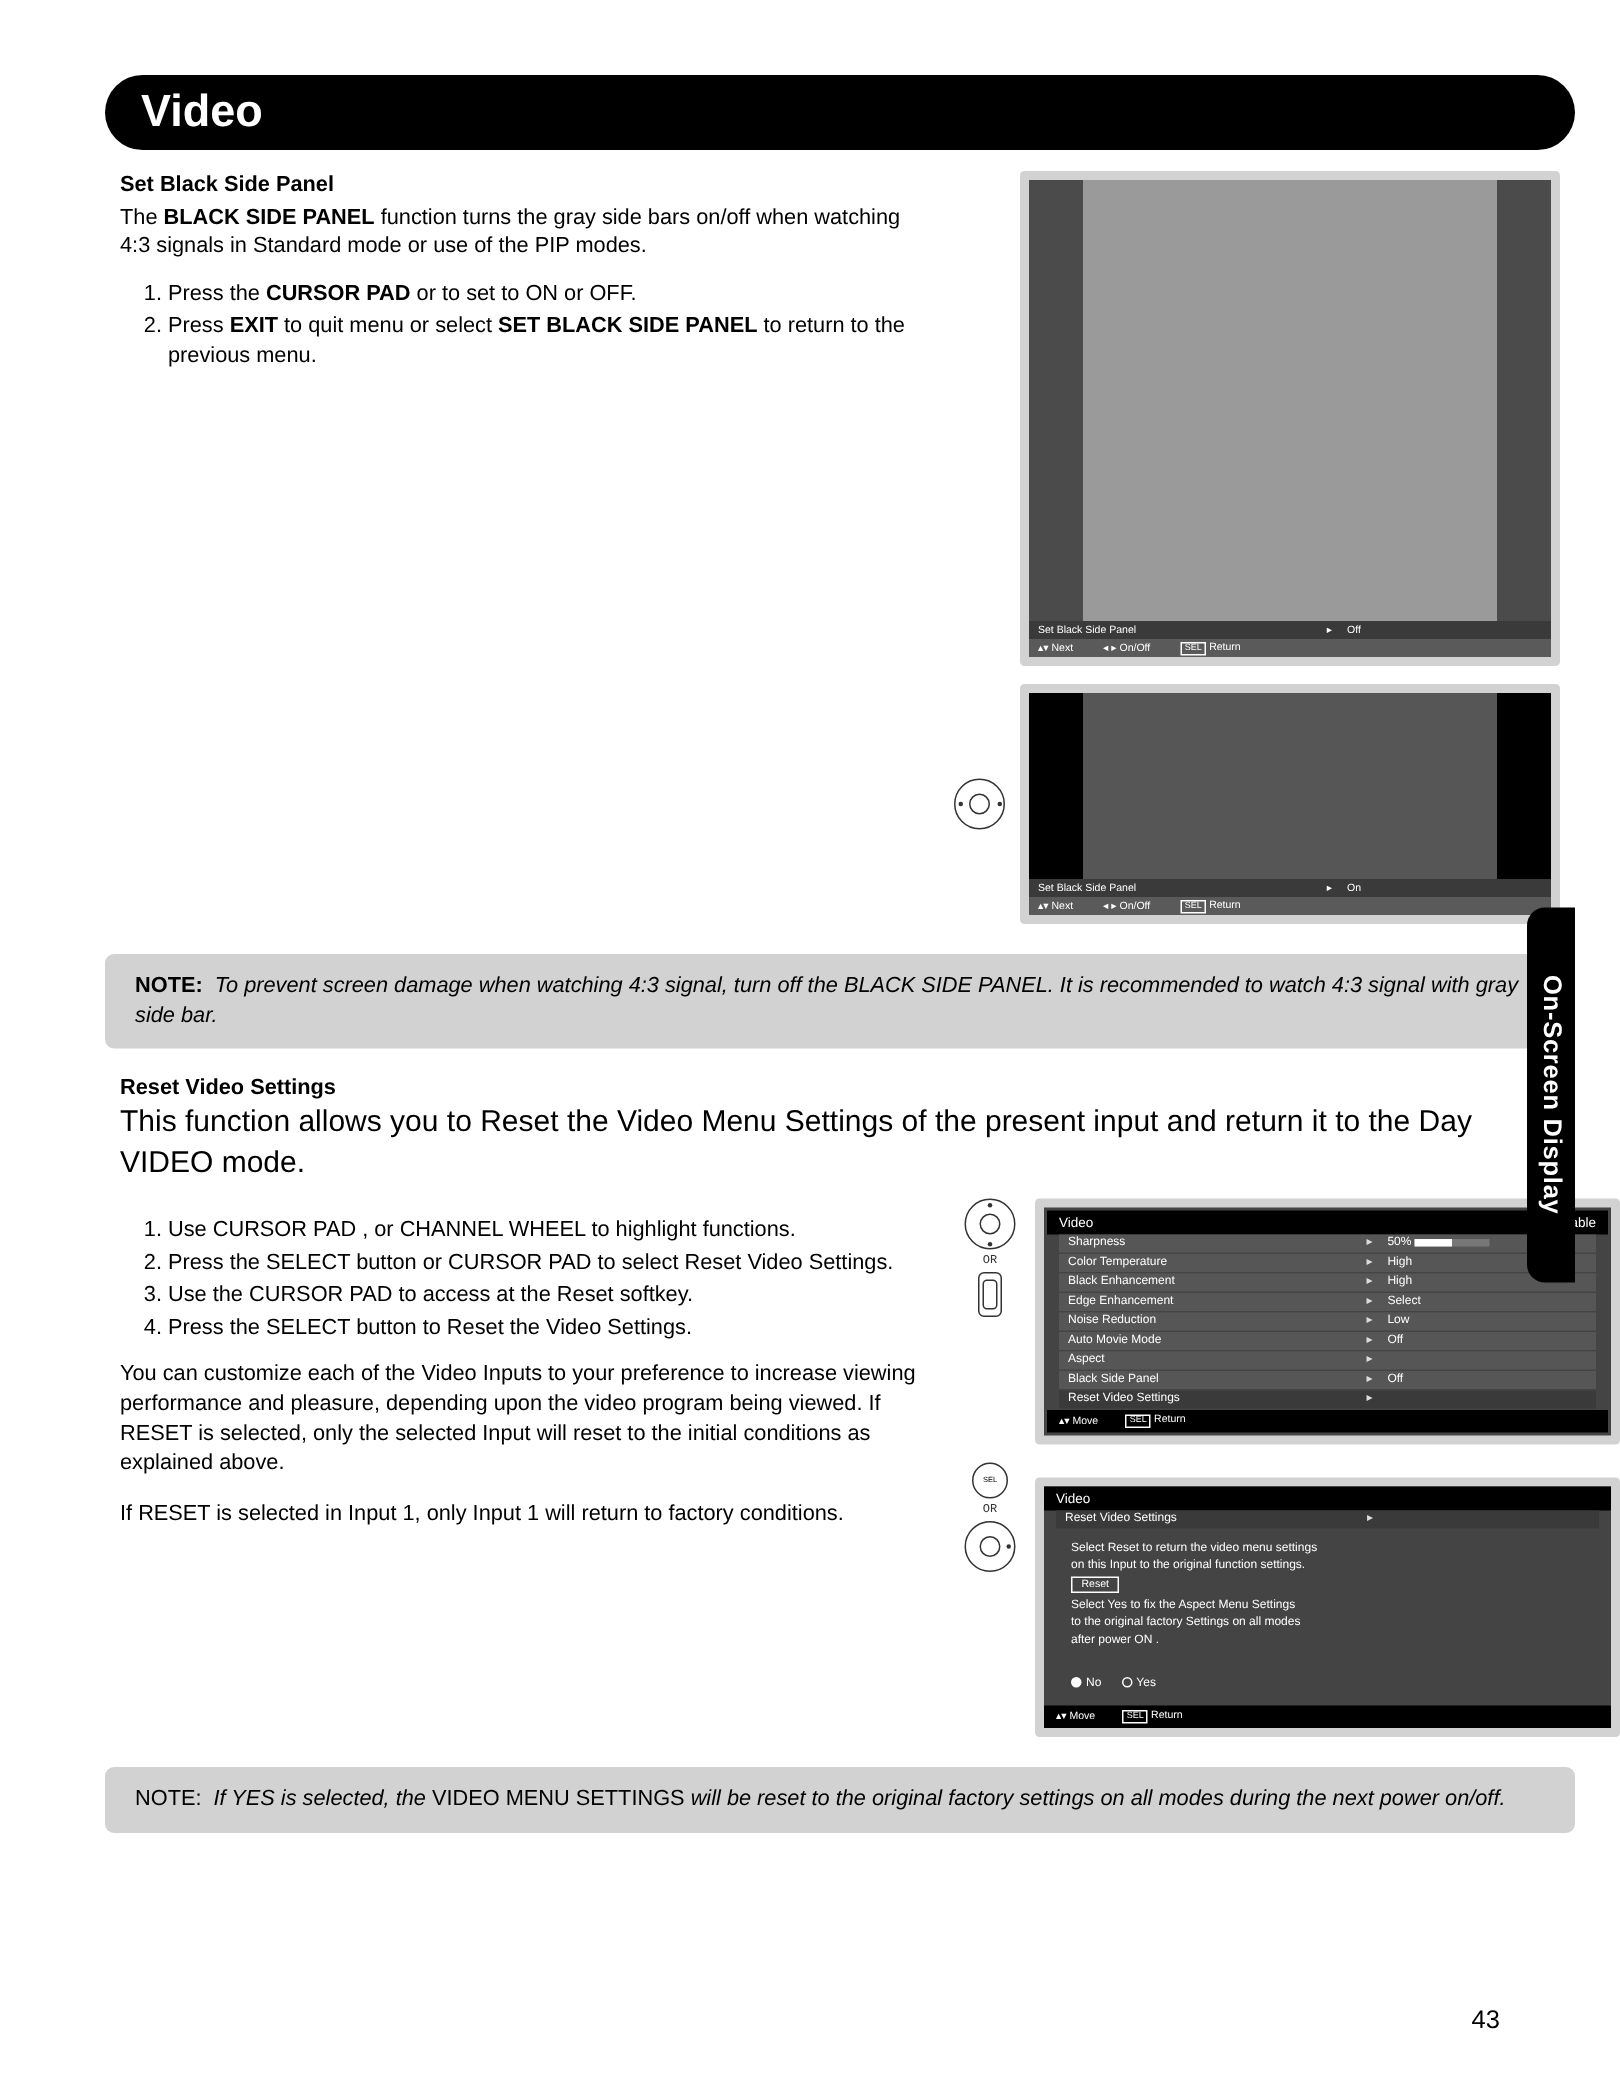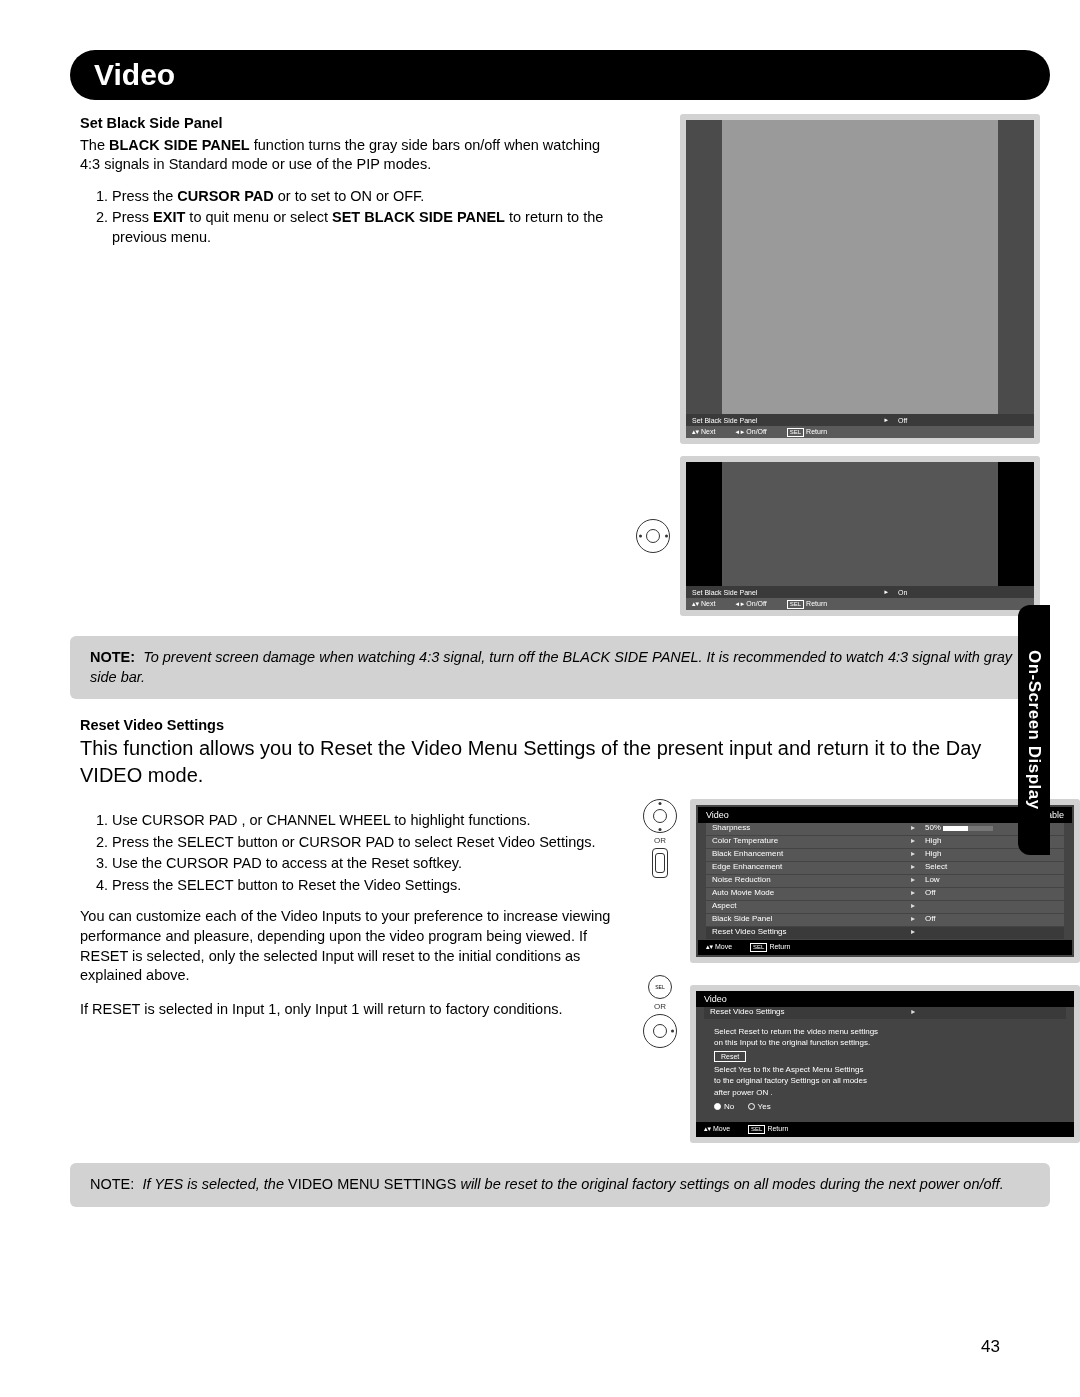--- a/index.html
+++ b/index.html
@@ -37,21 +37,21 @@
 
   .tv-row { display: flex; align-items: center; gap: 10px; }
   .cursor-icon { width: 34px; height: 34px; border: 1.5px solid #333; border-radius: 50%; position: relative; flex-shrink: 0; }
   .cursor-icon::before { content: ''; position: absolute; width: 12px; height: 12px; border: 1.5px solid #333; border-radius: 50%; top: 50%; left: 50%; transform: translate(-50%,-50%); }
   .cursor-icon.dots-side::after { content: ''; position: absolute; width: 3px; height: 3px; background: #333; border-radius: 50%; top: 50%; left: 2px; transform: translateY(-50%); box-shadow: 26px 0 0 #333; }
   .cursor-icon.dots-updown::after { content: ''; position: absolute; width: 3px; height: 3px; background: #333; border-radius: 50%; left: 50%; top: 2px; transform: translateX(-50%); box-shadow: 0 26px 0 #333; }
   .cursor-icon.dot-right::after { content: ''; position: absolute; width: 3px; height: 3px; background: #333; border-radius: 50%; top: 50%; right: 2px; transform: translateY(-50%); }
 
   .wheel-icon { width: 16px; height: 30px; border: 1.5px solid #333; border-radius: 4px; position: relative; }
   .wheel-icon::before { content: ''; position: absolute; left: 2px; right: 2px; top: 4px; bottom: 4px; border: 1px solid #333; border-radius: 3px; }
-  .or-label { font-size: 8px; color: #333; text-align: center; margin: 3px 0; }
+  .or-label { font-size: 8px; color: #333; text-align: center; margin: 3px 0; font-family: Liberation Mono, monospace; }
   .mini-sel-btn { width: 24px; height: 24px; border: 1.5px solid #333; border-radius: 50%; display: flex; align-items: center; justify-content: center; font-size: 5px; }
 
   
   .note-bar { background: #d2d2d2; border-radius: 6px; padding: 12px 20px; font-size: 14.5px; font-style: italic; line-height: 1.35; margin: 20px -10px 18px -10px; }
   .note-bar .nlabel { font-weight: bold; font-style: normal; }
 
   
   .menu-shell { background: #d2d2d2; width: 390px; padding: 6px; border-radius: 3px; }
   .menu-inner { background: #444; color: #fff; font-size: 8px; padding: 2px; }
   .menu-header { display: flex; justify-content: space-between; background: #000; padding: 3px 8px; font-size: 9px; }
@@ -62,21 +62,21 @@
   .menu-row .arrow { width: 10px; color: #ddd; }
   .menu-row .m-val { flex: 1.4; padding: 0 4px; }
   .bar-meter { display: inline-block; width: 50px; height: 5px; background: #777; position: relative; vertical-align: middle; }
   .bar-fill { position: absolute; left: 0; top: 0; bottom: 0; width: 50%; background: #fff; }
   .menu-foot { background: #000; padding: 3px 8px; font-size: 7px; display: flex; gap: 18px; }
 
   .reset-shell { background: #d2d2d2; width: 390px; padding: 6px; border-radius: 3px; margin-top: 10px; }
   .reset-inner { background: #444; color: #fff; font-size: 8px; }
   .reset-body { padding: 6px 18px 10px 18px; font-size: 8px; line-height: 1.4; }
   .reset-btn { display: inline-block; border: 1px solid #fff; padding: 0 6px; margin: 2px 0; font-size: 7px; }
-  .yn-row { margin-top: 3px; }
+  .yn-row { margin-top: 18px; }
   .radio { display: inline-block; width: 7px; height: 7px; border: 1px solid #fff; border-radius: 50%; margin-right: 3px; vertical-align: middle; }
   .radio.on { background: #fff; }
 
   
   .side-tab-wrap { position: absolute; right: 30px; top: 605px; width: 32px; height: 250px; }
   .side-tab { width: 32px; height: 250px; background: #000; color: #fff; border-radius: 12px 0 0 12px; display: flex; align-items: center; justify-content: center; }
   .side-tab span { writing-mode: vertical-rl; font-size: 17px; font-weight: bold; transform: rotate(0deg); letter-spacing: 0.5px; }
 
   .page-no { position: absolute; bottom: 40px; right: 80px; font-size: 17px; }
 

